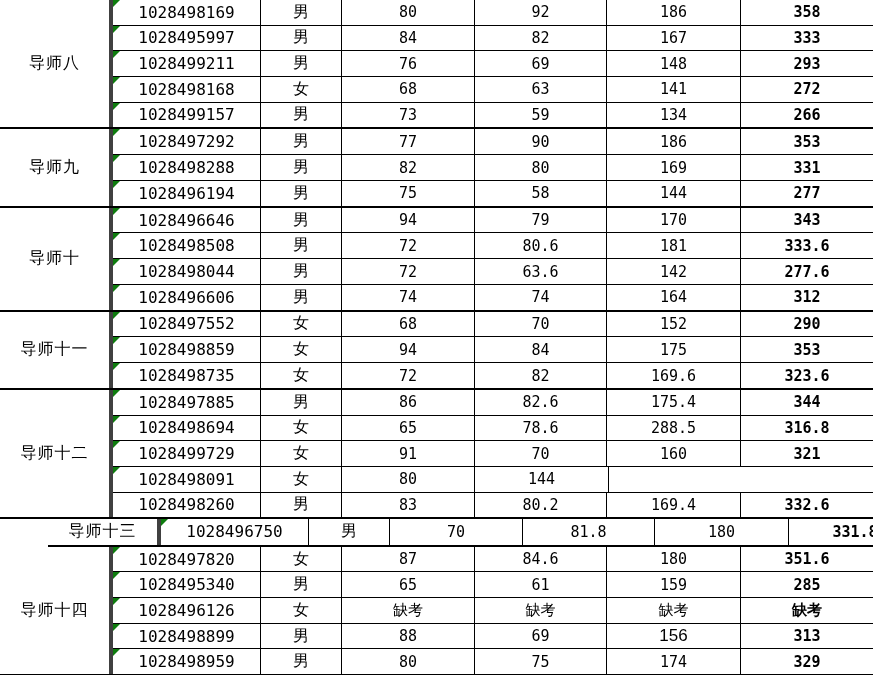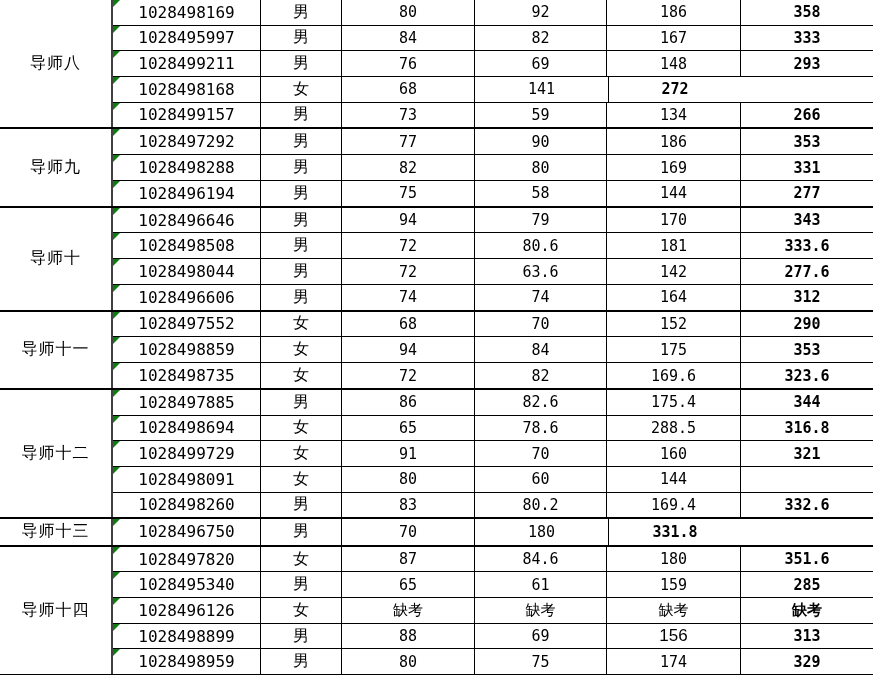--- a/index.html
+++ b/index.html
@@ -10,21 +10,21 @@
     color:#000000;
     display:flex;flex-direction:column;
   }
   .group{
     display:flex;flex-direction:row;
     border-bottom:2px solid #000;
   }
   .group:last-child{border-bottom:1px solid #000;}
   .tutor-cell{
     width:113px;flex:0 0 113px;
-    border-right:2px solid #404040;
+    border-right:4px solid #404040;
     display:flex;align-items:center;justify-content:center;
     font-size:16px;letter-spacing:1px;
   }
   .rows{flex:1 1 auto;display:flex;flex-direction:column;}
   .row{flex:1 1 0;display:flex;flex-direction:row;border-bottom:1px solid #000;}
   .row:last-child{border-bottom:none;}
   .cell{
     position:relative;
     display:flex;align-items:center;justify-content:center;
     border-right:1px solid #000;
@@ -77,20 +77,21 @@
           <div class="cell c-gender">男</div>
           <div class="cell c-s1">76</div>
           <div class="cell c-s2">69</div>
           <div class="cell c-s3">148</div>
           <div class="cell c-total">293</div>
         </div>
         <div class="row">
           <div class="cell c-id">1028498168<div class="marker"></div></div>
           <div class="cell c-gender">女</div>
           <div class="cell c-s1">68</div>
+          <div class="cell c-s2">63</div>
           <div class="cell c-s3">141</div>
           <div class="cell c-total">272</div>
         </div>
         <div class="row">
           <div class="cell c-id">1028499157<div class="marker"></div></div>
           <div class="cell c-gender">男</div>
           <div class="cell c-s1">73</div>
           <div class="cell c-s2">59</div>
           <div class="cell c-s3">134</div>
           <div class="cell c-total">266</div>
@@ -216,40 +217,40 @@
           <div class="cell c-gender">女</div>
           <div class="cell c-s1">91</div>
           <div class="cell c-s2">70</div>
           <div class="cell c-s3">160</div>
           <div class="cell c-total">321</div>
         </div>
         <div class="row">
           <div class="cell c-id">1028498091<div class="marker"></div></div>
           <div class="cell c-gender">女</div>
           <div class="cell c-s1">80</div>
-          <div class="cell c-s2">60</div>
           <div class="cell c-s3">144</div>
         </div>
         <div class="row">
           <div class="cell c-id">1028498260</div>
           <div class="cell c-gender">男</div>
           <div class="cell c-s1">83</div>
           <div class="cell c-s2">80.2</div>
           <div class="cell c-s3">169.4</div>
           <div class="cell c-total">332.6</div>
         </div>
       </div>
     </div>
-    <div class="group" style="flex-grow: 1; flex-basis: 0px;">
+    <div class="group" style="flex-grow: 1; flex-basis: 0px; margin-left: 48px;">
       <div class="tutor-cell">导师十三</div>
       <div class="rows">
         <div class="row">
           <div class="cell c-id">1028496750<div class="marker"></div></div>
           <div class="cell c-gender">男</div>
           <div class="cell c-s1">70</div>
+          <div class="cell c-s2">81.8</div>
           <div class="cell c-s3">180</div>
           <div class="cell c-total">331.8</div>
         </div>
       </div>
     </div>
     <div class="group" style="flex-grow: 5; flex-basis: 0px;">
       <div class="tutor-cell">导师十四</div>
       <div class="rows">
         <div class="row">
           <div class="cell c-id">1028497820<div class="marker"></div></div>

